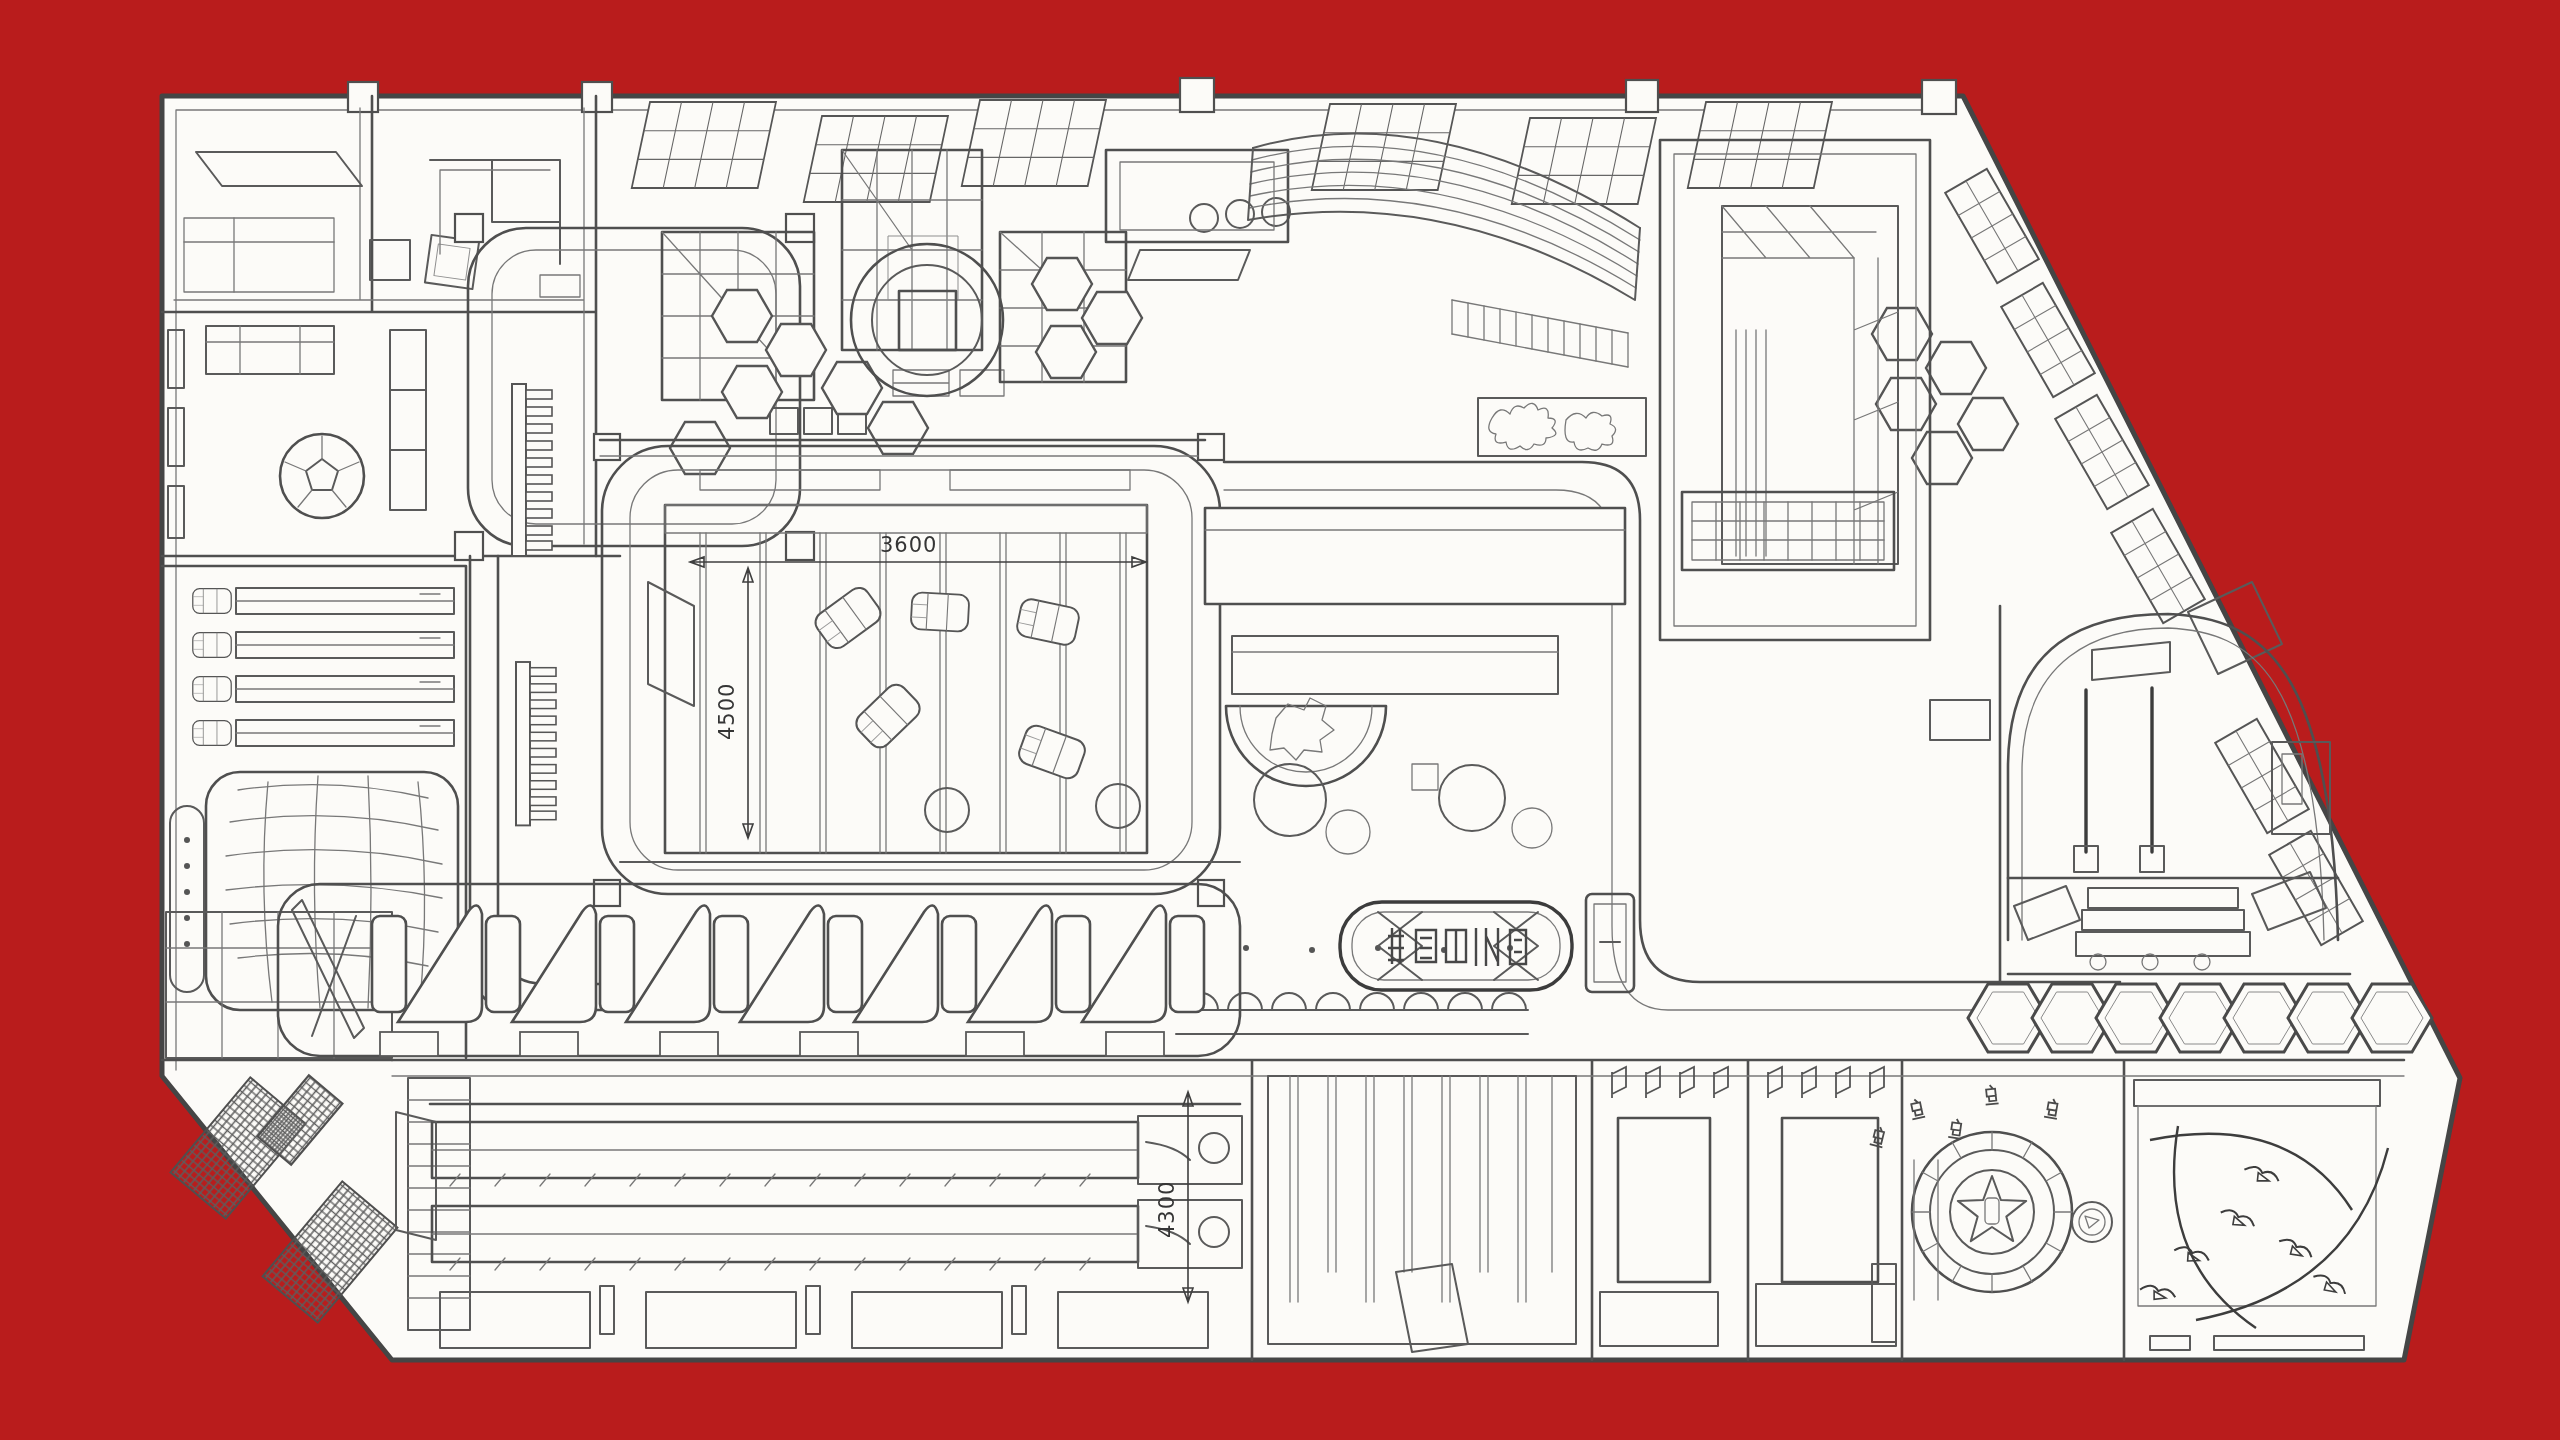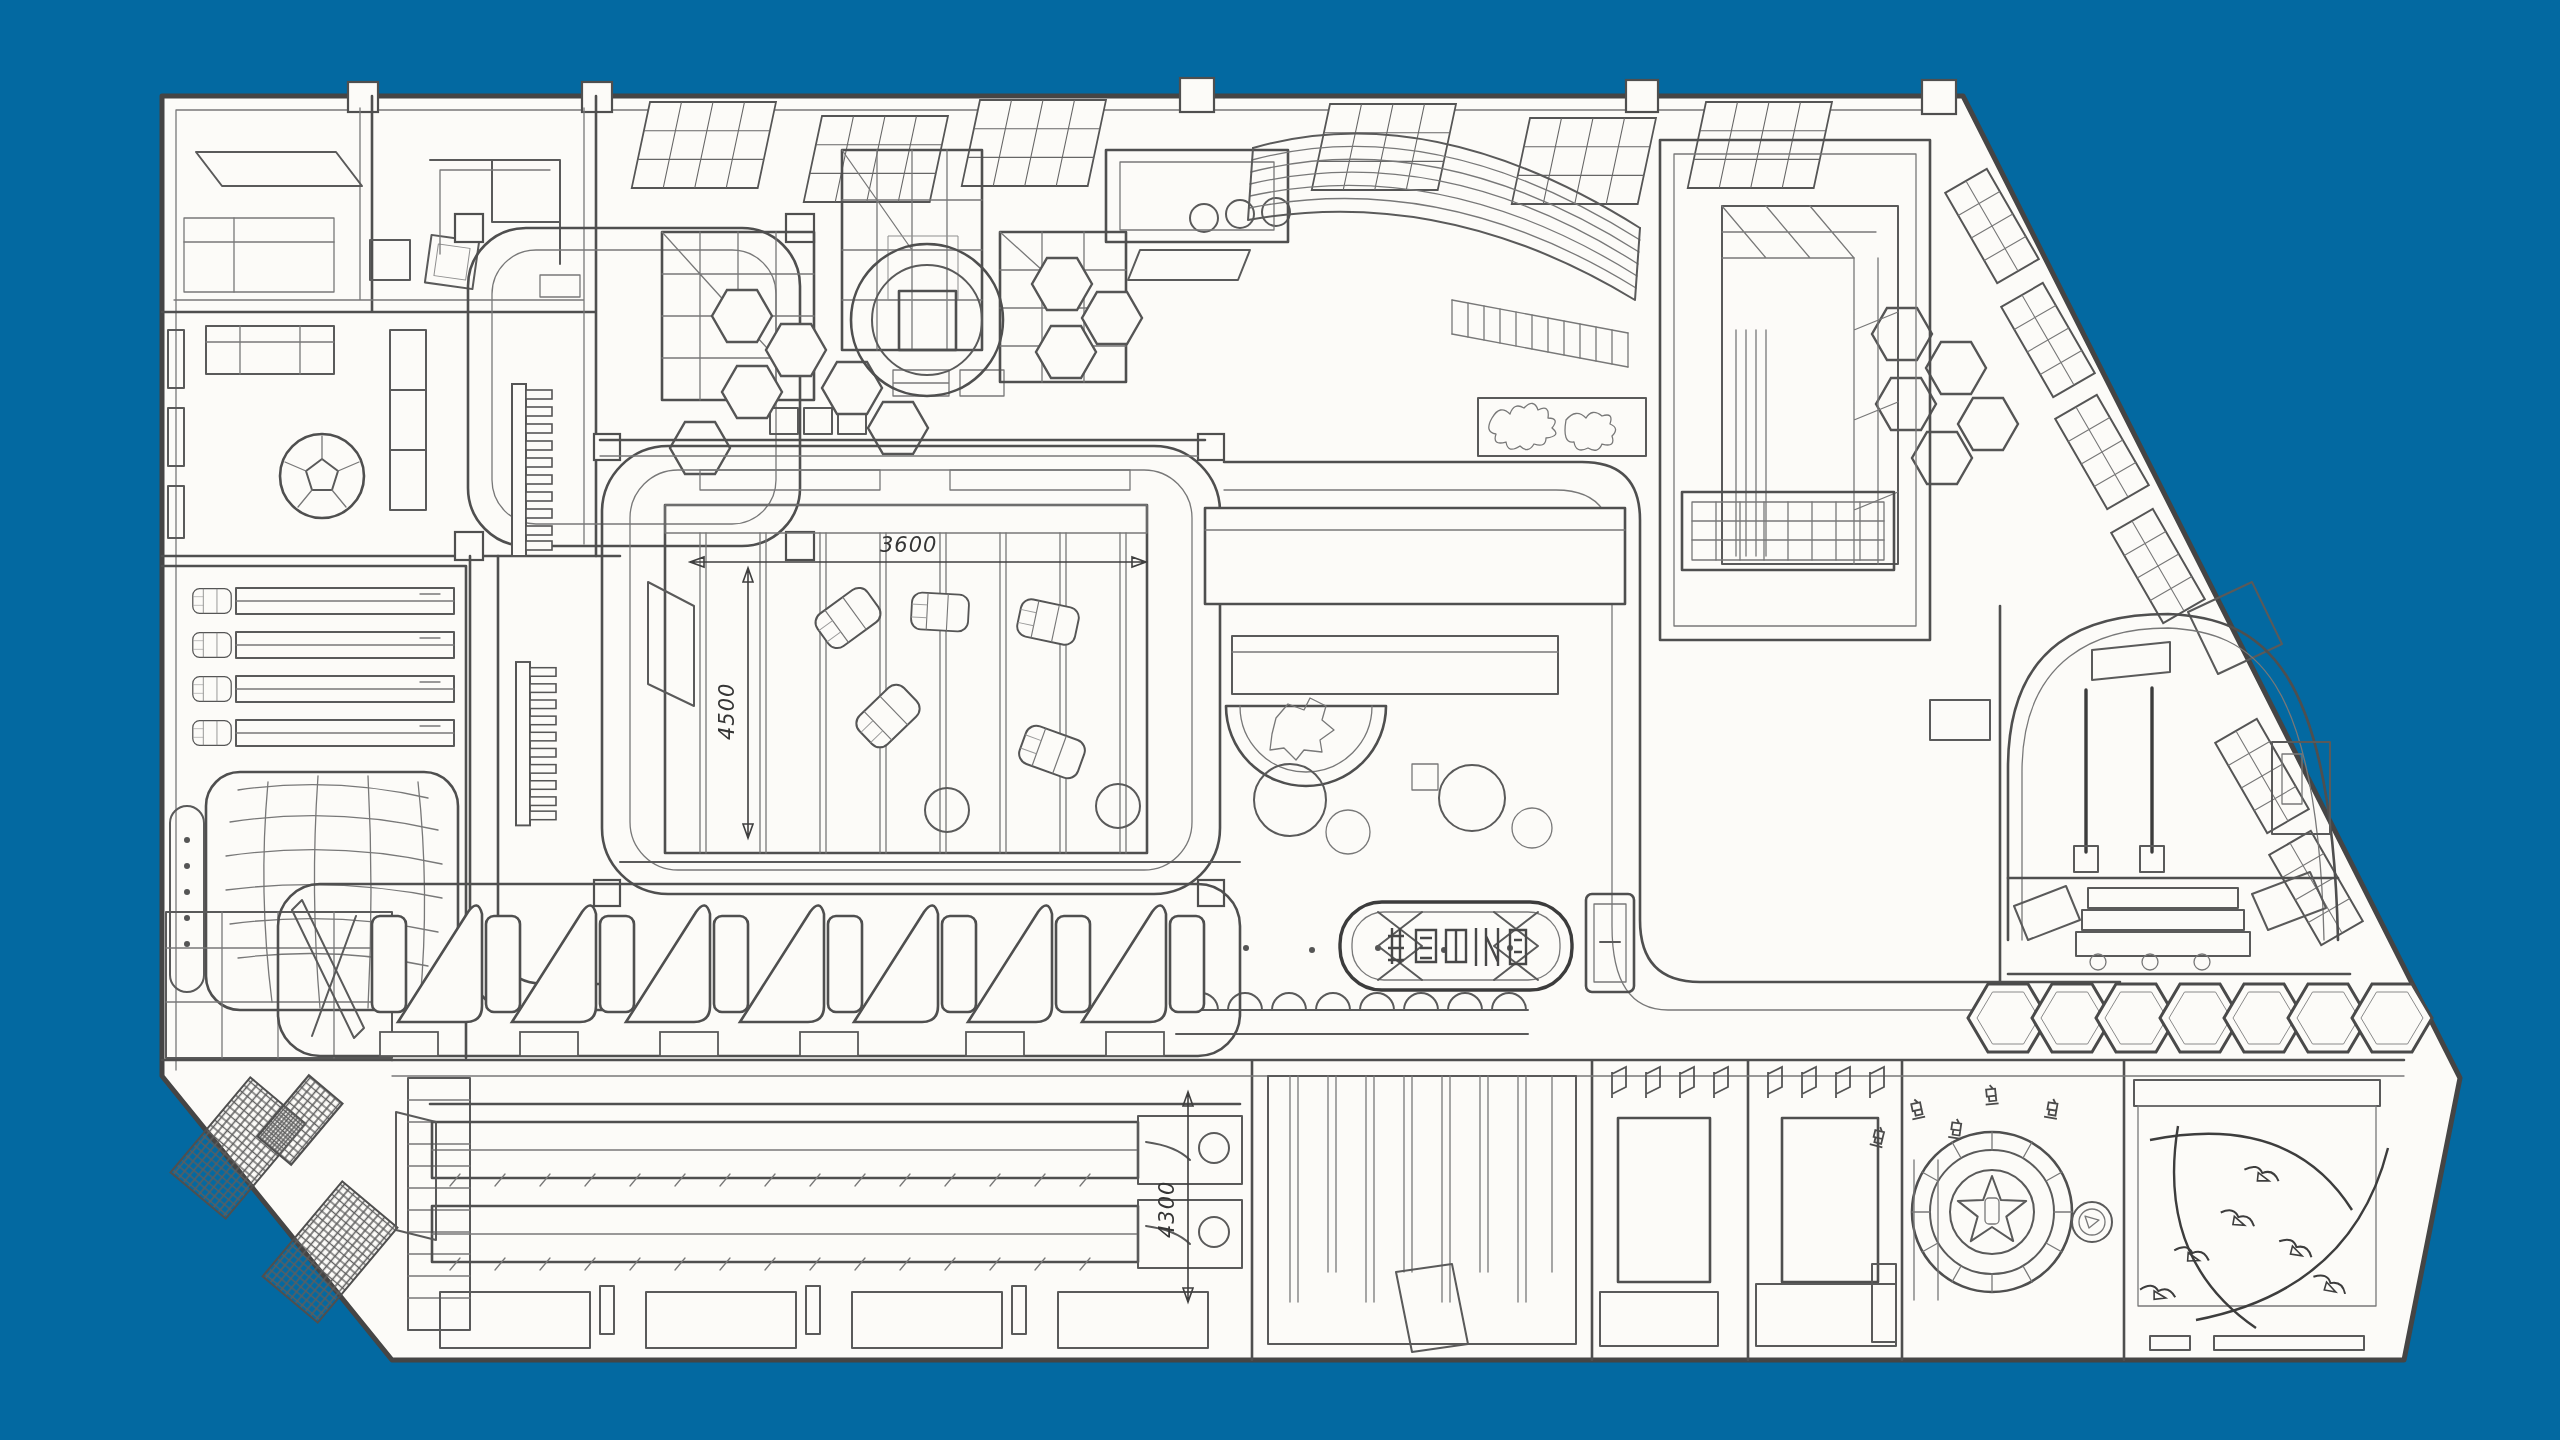--- a/index.html
+++ b/index.html
@@ -1,21 +1,20 @@
 <!DOCTYPE html>
 <html><head>
 <meta charset="utf-8">
 <style>
   html,body{margin:0;padding:0;background:#ffffff;}
   .canvas{
     width:2560px;height:1440px;position:relative;
-    background:#0369a1;
+    background:#b91c1c;
     font-family:"DejaVu Sans","Liberation Sans",sans-serif;
     overflow:hidden;
-    font-style:italic;
   }
   svg{display:block}
   svg .w   {fill:none;stroke:#4f4f4f;stroke-width:2.6;stroke-linejoin:round;stroke-linecap:round}
   svg .w2  {fill:none;stroke:#5a5a5a;stroke-width:2;stroke-linejoin:round;stroke-linecap:round}
   svg .t   {fill:none;stroke:#787878;stroke-width:1.3;stroke-linejoin:round;stroke-linecap:round}
   svg .tt  {fill:none;stroke:#8f8f8f;stroke-width:1;stroke-linejoin:round}
   svg .shell{fill:#fcfbf8;stroke:#454545;stroke-width:5;stroke-linejoin:round}
   svg .wh  {fill:#fcfbf8}
   svg .dim {fill:none;stroke:#3f3f3f;stroke-width:1.6}
   svg text.dimtxt{fill:#353535;font-size:21px;letter-spacing:1px;stroke:none;font-family:"DejaVu Sans","Liberation Sans",sans-serif}

